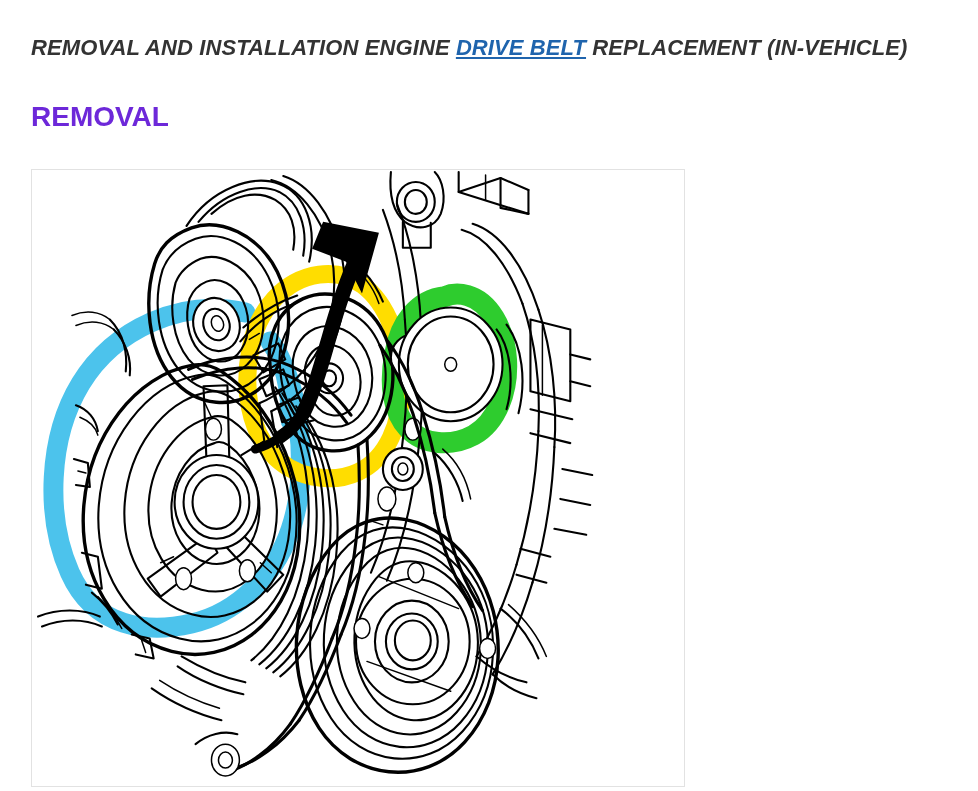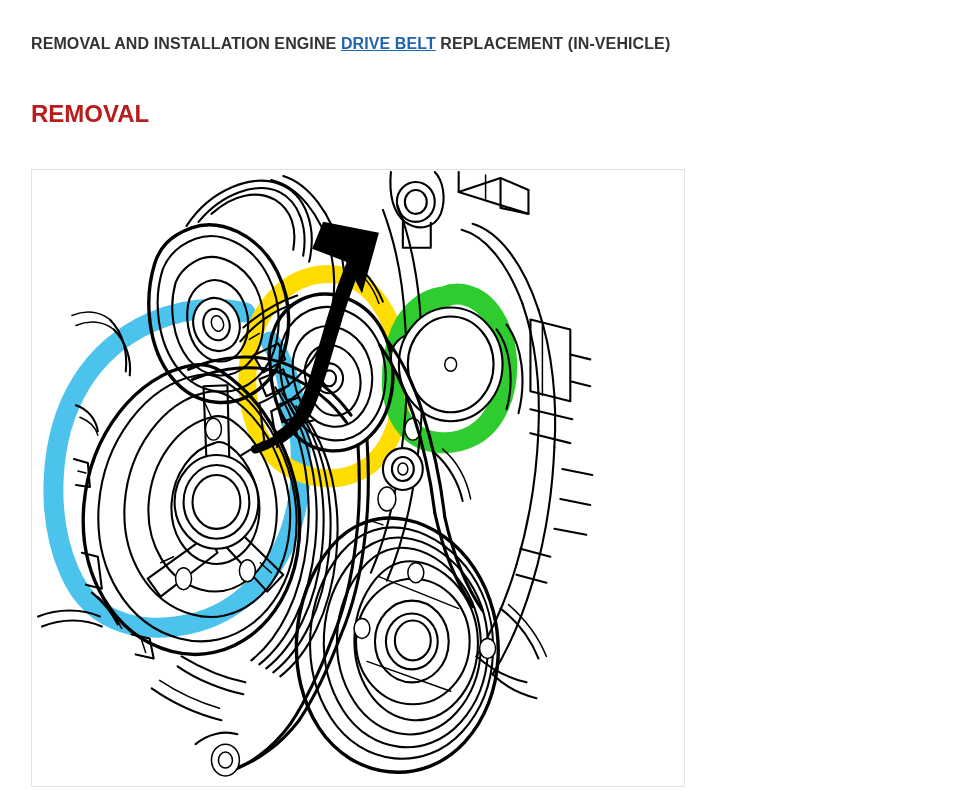--- a/index.html
+++ b/index.html
@@ -14,39 +14,40 @@
     font-family: "Liberation Sans", sans-serif;
     color: #333333;
   }
 
   .page { position: relative; width: 978px; height: 791px; background:#fff; }
 
   .heading {
     position: absolute;
     left: 31px;
     top: 20px;
-    font-size: 16px;
+    font-size: 22px;
     font-weight: bold;
     letter-spacing: 0.1px;
     color: #333333;
     white-space: nowrap;
     line-height: 26px;
+    font-style: italic;
   }
   .heading .link {
     color: #1f64ad;
     font-weight: bold;
   }
 
   .subheading {
     position: absolute;
     left: 31px;
     top: 81px;
-    font-size: 24px;
+    font-size: 28px;
     font-weight: bold;
-    color: #b91c1c;
+    color: #6d28d9;
     line-height: 26px;
     white-space: nowrap;
   }
 
   .figure-frame {
     position: absolute;
     left: 31px;
     top: 169px;
     width: 654px;
     height: 618px;

